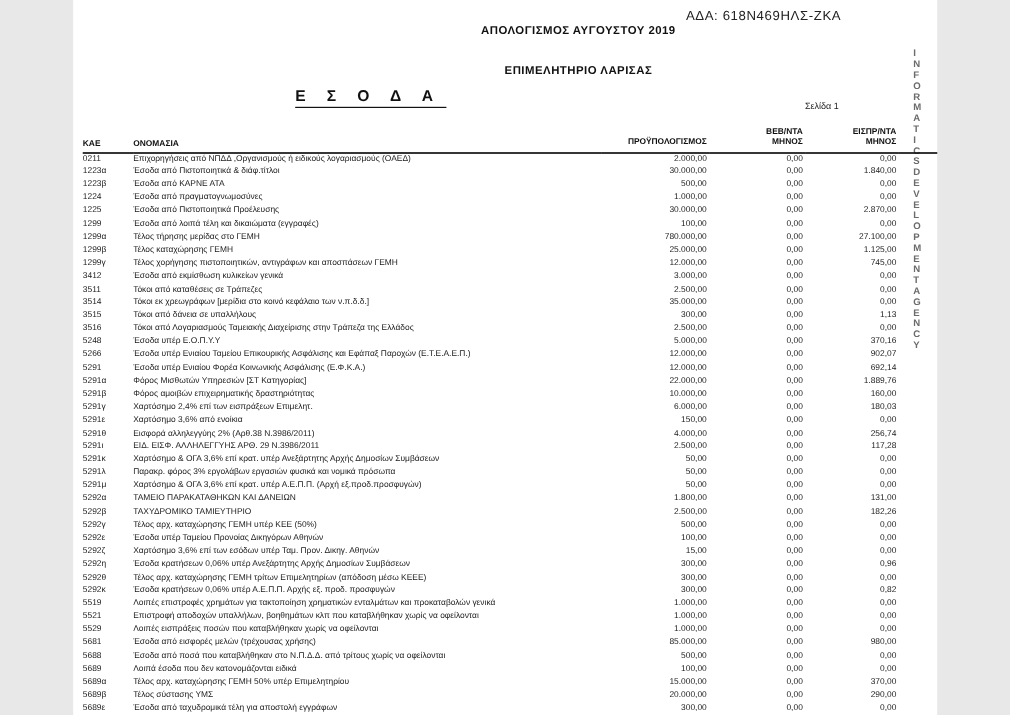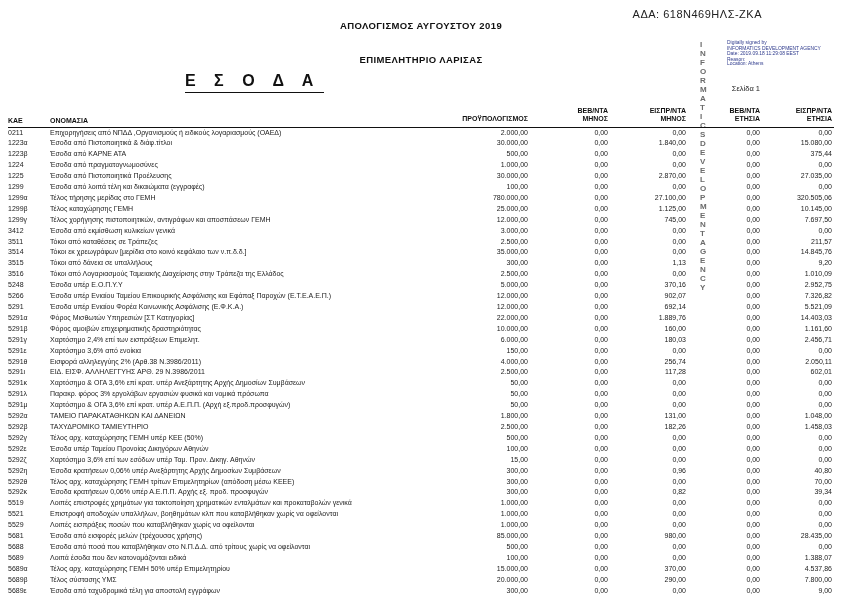--- a/index.html
+++ b/index.html
@@ -1,20 +1,20 @@
 <!DOCTYPE html>
 <html><head>
 <meta charset="utf-8">
 <style>
   * { margin: 0; padding: 0; box-sizing: border-box; }
   html, body { background: #e8e8e8; }
   body { font-family: "Liberation Sans", "DejaVu Sans", sans-serif; }
   .page {
     position: relative;
-    width: 842px; height: 596px;
+    width: 720px; height: 596px;
     background: #ffffff;
     color: #111;
     overflow: hidden;
     margin: 0 auto;
   }
   .ada {
     position: absolute; top: 8px; right: 80px;
     font-size: 11px; letter-spacing: 0.5px; color: #222;
   }
   .titles {
@@ -39,21 +39,21 @@
     color: #2e3a8c;
     transform: scale(0.82); transform-origin: left top;
     white-space: nowrap;
   }
   .pagenum {
     position: absolute; top: 84px; right: 82px;
     font-size: 7.5px; color: #222; text-align: right;
   }
   .section {
     position: absolute; top: 72px; left: 185px;
-    font-size: 16px; font-weight: bold; letter-spacing: 7px;
+    font-size: 13px; font-weight: bold; letter-spacing: 7px;
     border-bottom: 1px solid #111;
     padding-bottom: 2px; padding-right: 4px;
   }
   table.rev {
     position: absolute; top: 96px; left: 8px; width: 826px;
     border-collapse: collapse; table-layout: fixed;
   }
   table.rev col.c-code   { width: 42px; }
   table.rev col.c-name   { width: 390px; }
   table.rev col.c-budget { width: 90px; }

